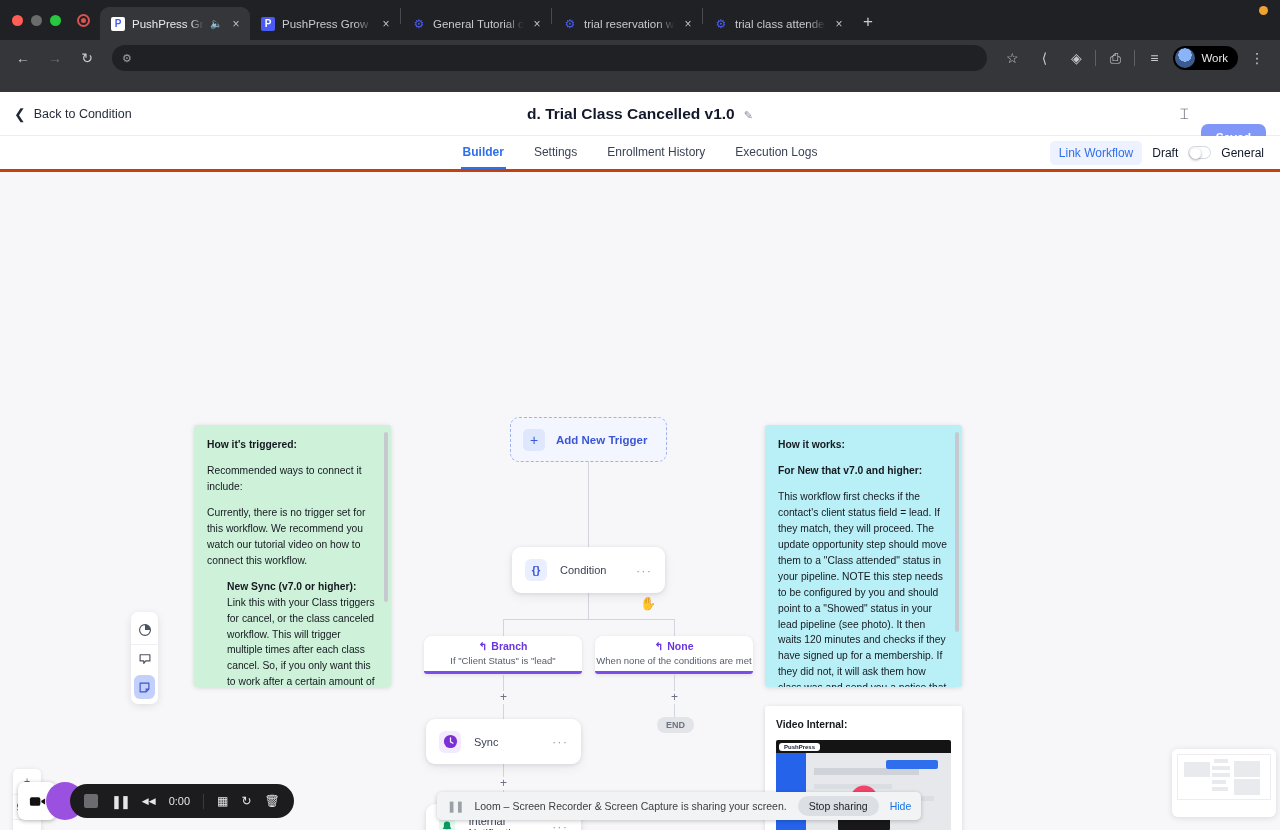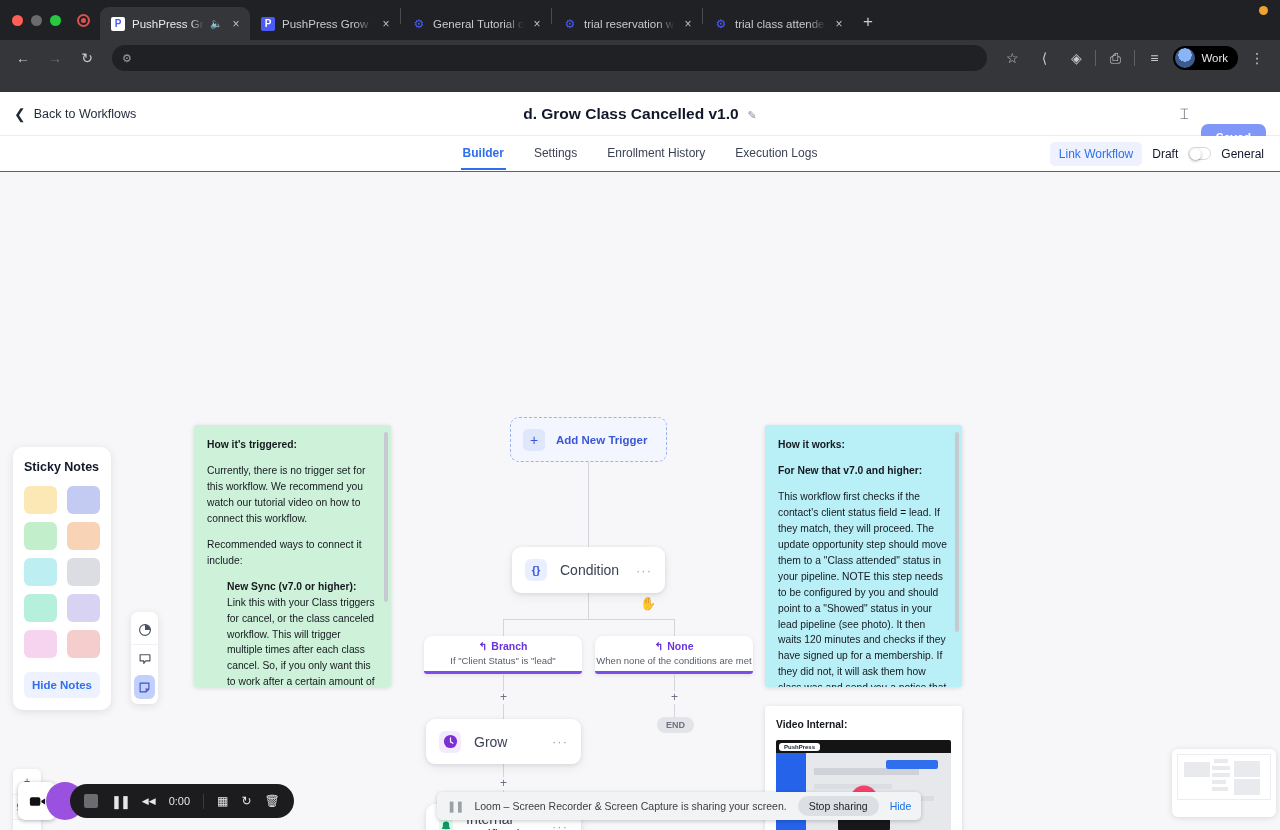--- a/index.html
+++ b/index.html
@@ -64,21 +64,21 @@
   .back { display:flex; align-items:center; gap:8px; font-size:12.5px; color:#1f2937; }
   .back .chev { font-size:14px; }
   .wtitle { position:absolute; left:0; right:0; text-align:center; font-size:15.5px;
             font-weight:700; color:#11182a; pointer-events:none; }
   .wtitle .pencil { font-size:11px; color:#8b90a0; font-weight:400; margin-left:9px; }
   .headright { margin-left:auto; display:flex; align-items:center; gap:12px; }
   .hclock { font-size:15px; color:#4b5160; }
   .savedbtn { background:#8097f7; color:#fff; font-size:12px; font-weight:600;
               border-radius:7px; padding:7px 15px;margin-top:48px; }
 
-  .tabsrow { height:36px; display:flex; align-items:center; border-bottom:1px solid #c2410c;
+  .tabsrow { height:36px; display:flex; align-items:center; border-bottom:3px solid #c2410c;
              position:relative; background:#fff; }
   .tabsctr { position:absolute; left:0; right:0; display:flex; justify-content:center;
              gap:26px; font-size:12px; color:#3b4254; }
   .navtab { padding:9px 2px 10px; position:relative; }
   .navtab.active { color:#2f6fed; font-weight:600; }
   .navtab.active::after { content:""; position:absolute; left:0; right:0; bottom:0;
                           height:2px; background:#2f6fed; }
   .tabsright { margin-left:auto; display:flex; align-items:center; gap:10px;
                padding-right:16px; font-size:12px; color:#11182a; z-index:2; }
   .testwf { color:#2f6fed; background:#eef2fe; border-radius:5px; padding:5px 9px; font-weight:500; }
@@ -119,21 +119,21 @@
              background:#fff; border-radius:6px; box-shadow:0 1px 6px rgba(0,0,0,.12); padding:5px; }
   .mmview { width:100%; height:46px; border:1px solid #ececf1; position:relative; background:#fff; }
   .mmbox { position:absolute; background:#e9eaee; }
 
   
   .node { position:absolute; background:#fff; border-radius:9px;
           box-shadow:0 1px 4px rgba(16,24,40,.10), 0 4px 12px rgba(16,24,40,.06); }
   .nrow { display:flex; align-items:center; height:100%; padding:0 13px; gap:13px; }
   .nicon { width:22px; height:22px; border-radius:6px; display:flex;
            align-items:center; justify-content:center; font-size:11px; }
-  .nlabel { font-size:14px; color:#3b4254; flex:1 1 auto; }
+  .nlabel { font-size:11px; color:#3b4254; flex:1 1 auto; }
   .ndots { color:#9aa0b0; font-size:13px; letter-spacing:1px; }
 
   .trigger { position:absolute; left:510px; top:245px; width:157px; height:45px;
              border:1.5px dashed #9fb2f0; border-radius:9px; background:#f3f6ff;
              display:flex; align-items:center; gap:11px; padding:0 12px; }
   .trigger .plusbox { width:22px; height:22px; border-radius:5px; background:#dfe7fd;
                       display:flex; align-items:center; justify-content:center;
                       color:#3b57d6; font-size:14px; }
   .trigger .tlab { font-size:11.5px; font-weight:700; color:#3b57d6; }
 
@@ -252,24 +252,24 @@
       <span>Work</span>
     </div>
     <div class="tbicon">⋮</div>
   </div>
 
   <div class="app-inner">
 
     <div class="apphead">
       <div class="back">
         <span class="chev">❮</span>
-        <span>Back to Workflows</span>
+        <span>Back to Condition</span>
       </div>
       <div class="wtitle">
-        <span>d. Grow Class Cancelled v1.0</span><span class="pencil">✎</span>
+        <span>d. Trial Class Cancelled v1.0</span><span class="pencil">✎</span>
       </div>
       <div class="headright">
         <span class="hclock">⌶</span>
         <span class="savedbtn">Saved</span>
       </div>
     </div>
 
     <div class="tabsrow">
       <div class="tabsctr">
         <div class="navtab active">Builder</div>
@@ -336,21 +336,21 @@
       </div>
 
       <div class="node" style="left:426px; top:547px; width:155px; height:45px;">
         <div class="nrow">
           <span class="nicon" style="background:#f3eafe;">
             <svg width="15" height="15" viewBox="0 0 16 16">
                 <circle cx="8" cy="8" r="7" fill="#7c2fd4"></circle>
                 <path d="M8 4.2v4.1l2.6 1.5" stroke="#fff" stroke-width="1.3" fill="none" stroke-linecap="round"></path>
               </svg>
           </span>
-          <span class="nlabel">Grow</span>
+          <span class="nlabel">Sync</span>
           <span class="ndots">···</span>
         </div>
       </div>
 
       <div class="node" style="left:426px; top:632px; width:155px; height:45px;">
         <div class="nrow">
           <span class="nicon" style="background:#e4faf1;">
             <svg width="14" height="14" viewBox="0 0 16 16">
                 <path d="M8 1.6a3.6 3.6 0 0 0-3.6 3.6v2.6L3.1 10.2h9.8l-1.3-2.4V5.2A3.6 3.6 0 0 0 8 1.6z" fill="#0b9b62"></path>
                 <path d="M6.4 11.2a1.6 1.6 0 0 0 3.2 0z" fill="#0b9b62"></path>
@@ -359,22 +359,22 @@
           <span class="nlabel">Internal Notification</span>
           <span class="ndots">···</span>
         </div>
       </div>
 
       <div class="endpill" style="left:657px; top:545px;">END</div>
 
       <div class="noteCard" style="left:194px; top:253px; width:197px; height:262px; background:#cdf2d9;">
         <div class="nt">
           <p><b>How it's triggered:</b></p>
+          <p>Recommended ways to connect it include:</p>
           <p>Currently, there is no trigger set for this workflow. We recommend you watch our tutorial video on how to connect this workflow.</p>
-          <p>Recommended ways to connect it include:</p>
           <p class="indent"><b>New Sync (v7.0 or higher):</b><span> Link this with your Class triggers for cancel, or the class canceled workflow. This will trigger multiple times after each class cancel. So, if you only want this to work after a certain amount of cancels, you can add an</span></p>
         </div>
         <div class="nscroll" style="height:170px;"></div>
       </div>
 
       <div class="noteCard" style="left:765px; top:253px; width:197px; height:262px; background:#b9f0f7;">
         <div class="nt">
           <p><b>How it works:</b></p>
           <p><b>For New that v7.0 and higher:</b></p>
           <p>This workflow first checks if the contact's client status field = lead. If they match, they will proceed. The update opportunity step should move them to a "Class attended" status in your pipeline. NOTE this step needs to be configured by you and should point to a "Showed" status in your lead pipeline (see photo). It then waits 120 minutes and checks if they have signed up for a membership. If they did not, it will ask them how class was and send you a notice that they attended but did not sign up. This</p>
@@ -394,36 +394,20 @@
           <div style="position:absolute;left:110px;top:20px;width:52px;height:9px;background:#2f6fed;border-radius:2px;"></div>
           <div style="position:absolute;left:3px;top:3px;background:#fff;border-radius:3px;padding:1px 5px;font-size:6px;font-weight:800;color:#11182a;">PushPress</div>
           <div style="position:absolute;left:50%;top:50%;transform:translate(-50%,-50%);width:27px;height:27px;border-radius:50%;background:#f4436a;display:flex;align-items:center;justify-content:center;">
             <span style="color:#fff;font-size:11px;margin-left:2px;">▶</span>
           </div>
           <div style="position:absolute;left:50%;top:63%;transform:translateX(-50%);width:52px;height:18px;border-radius:4px;background:#18181b;"></div>
         </div>
 
       </div>
 
-      <div class="snpanel">
-        <div class="sntitle">Sticky Notes</div>
-        <div class="swatches">
-          <span class="sw" style="background:#fce8b5"></span>
-          <span class="sw" style="background:#c3cbf2"></span>
-          <span class="sw" style="background:#c2eecb"></span>
-          <span class="sw" style="background:#f9d3b5"></span>
-          <span class="sw" style="background:#bdeef2"></span>
-          <span class="sw" style="background:#dcdce3"></span>
-          <span class="sw" style="background:#b6f0dc"></span>
-          <span class="sw" style="background:#d8d3f3"></span>
-          <span class="sw" style="background:#f6d4ef"></span>
-          <span class="sw" style="background:#f6cdcd"></span>
-        </div>
-        <div class="hidenotes">Hide Notes</div>
-      </div>
 
       <div class="toolcol">
         <div class="tool">
           <svg width="14" height="14" viewBox="0 0 16 16">
               <circle cx="8" cy="8" r="6.2" fill="none" stroke="#4b5160" stroke-width="1.3"></circle>
               <path d="M8 8V1.8A6.2 6.2 0 0 1 14.2 8z" fill="#4b5160"></path>
             </svg>
         </div>
         <div class="tool">
           <svg width="14" height="14" viewBox="0 0 16 16">

